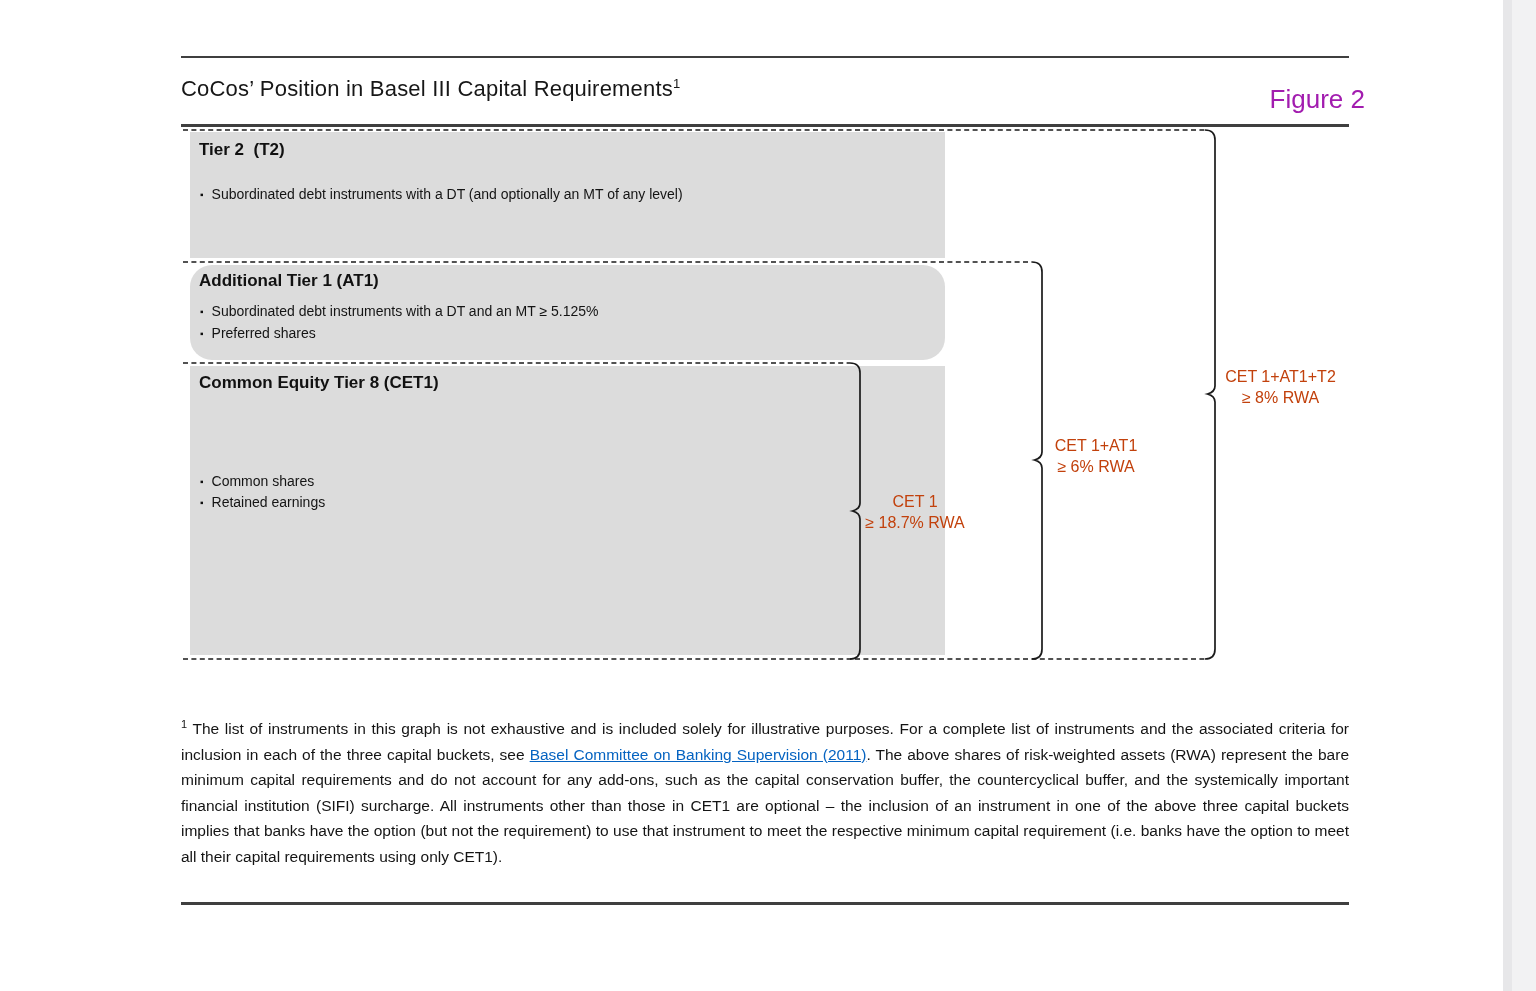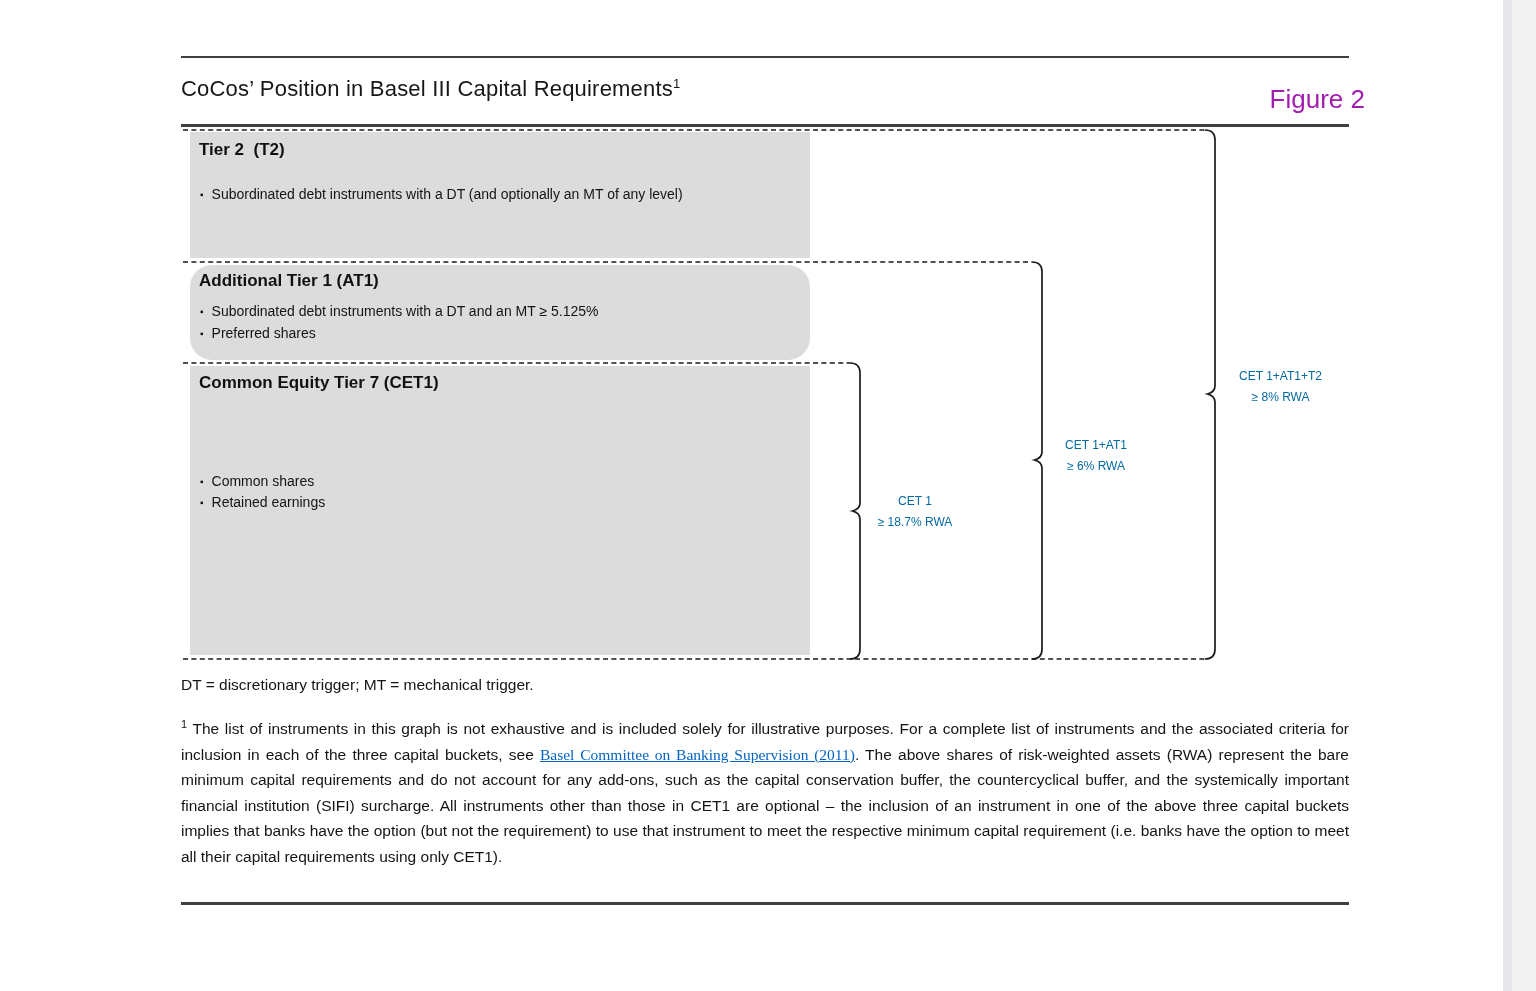--- a/index.html
+++ b/index.html
@@ -8,33 +8,33 @@
     background:#ffffff;color:#1a1a1a;
     font-family:"Liberation Sans", sans-serif;
   }
   .abs{position:absolute;}
   .rule{background:#3f3f3f;}
   
   #doc-title{left:181px;top:76px;font-size:22px;letter-spacing:.2px;color:#171717;text-align:right;}
   #doc-title sup{font-size:13px;}
   #figure-label{top:84px;right:171px;font-size:26px;color:#a21caf;}
   
-  .tier-box{left:190px;width:620px;background:#dcdcdc;}
+  .tier-box{left:190px;width:755px;background:#dcdcdc;}
   .box-heading{position:absolute;left:9px;font-size:17px;font-weight:bold;white-space:pre;color:#111;}
   .bullet-row{position:absolute;left:10px;display:flex;align-items:flex-start;white-space:pre;}
   .bullet-marker{font-size:10px;line-height:19px;margin-right:8px;color:#111;}
   .bullet-text{font-size:14px;line-height:18px;color:#141414;}
   
-  .bracket-label{text-align:center;font-size:12px;line-height:21px;color:#0369a1;}
+  .bracket-label{text-align:center;font-size:16px;line-height:21px;color:#c2410c;}
   
   #abbrev-note{left:181px;top:676px;font-size:15.5px;color:#141414;}
   #footnote{left:181px;top:712px;width:1168px;font-size:15.5px;line-height:25.5px;
             text-align:justify;color:#141414;}
   #footnote sup{font-size:11px;}
-  #footnote a{text-decoration:underline;font-family:Liberation Serif, serif;}
+  #footnote a{text-decoration:underline;}
   
   #edge-strip-inner{left:1503px;top:0;width:9px;height:991px;background:#e7e7e9;}
   #edge-strip-outer{left:1512px;top:0;width:24px;height:991px;background:#f2f2f3;}
   svg{display:block;}
 </style>
 </head>
 <body>
 
 <div id="page">
 
@@ -59,21 +59,21 @@
       <span class="bullet-marker">▪</span>
       <span class="bullet-text">Subordinated debt instruments with a DT and an MT ≥ 5.125%</span>
     </div>
     <div class="bullet-row" style="top:59px;">
       <span class="bullet-marker">▪</span>
       <span class="bullet-text">Preferred shares</span>
     </div>
   </div>
 
   <div class="abs tier-box" style="top: 366px; height: 289px; background: rgb(220, 220, 220);">
-    <div class="box-heading" style="top:7px;">Common Equity Tier 7 (CET1)</div>
+    <div class="box-heading" style="top:7px;">Common Equity Tier 8 (CET1)</div>
     <div class="bullet-row" style="top:106px;">
       <span class="bullet-marker">▪</span>
       <span class="bullet-text">Common shares</span>
     </div>
     <div class="bullet-row" style="top:127px;">
       <span class="bullet-marker">▪</span>
       <span class="bullet-text">Retained earnings</span>
     </div>
   </div>
 
@@ -95,20 +95,19 @@
   </div>
   <div class="abs bracket-label" style="left:1046px;top:435px;width:100px;">
     <div>CET 1+AT1</div>
     <div>≥ 6% RWA</div>
   </div>
   <div class="abs bracket-label" style="left:1218px;top:366px;width:125px;">
     <div>CET 1+AT1+T2</div>
     <div>≥ 8% RWA</div>
   </div>
 
-  <div class="abs" id="abbrev-note">DT = discretionary trigger; MT = mechanical trigger.</div>
 
   <div class="abs" id="footnote"><sup>1</sup><span> The list of instruments in this graph is not exhaustive and is included solely for illustrative purposes. For a complete list of instruments and the associated criteria for inclusion in each of the three capital buckets, see </span><a href="#" style="color: rgb(5, 99, 193);">Basel Committee on Banking Supervision (2011)</a><span>. The above shares of risk-weighted assets (RWA) represent the bare minimum capital requirements and do not account for any add-ons, such as the capital conservation buffer, the countercyclical buffer, and the systemically important financial institution (SIFI) surcharge. All instruments other than those in CET1 are optional – the inclusion of an instrument in one of the above three capital buckets implies that banks have the option (but not the requirement) to use that instrument to meet the respective minimum capital requirement (i.e. banks have the option to meet all their capital requirements using only CET1).</span></div>
 
   <div class="abs" id="edge-strip-inner"></div>
   <div class="abs" id="edge-strip-outer"></div>
 
 </div>
 
 </body></html>

